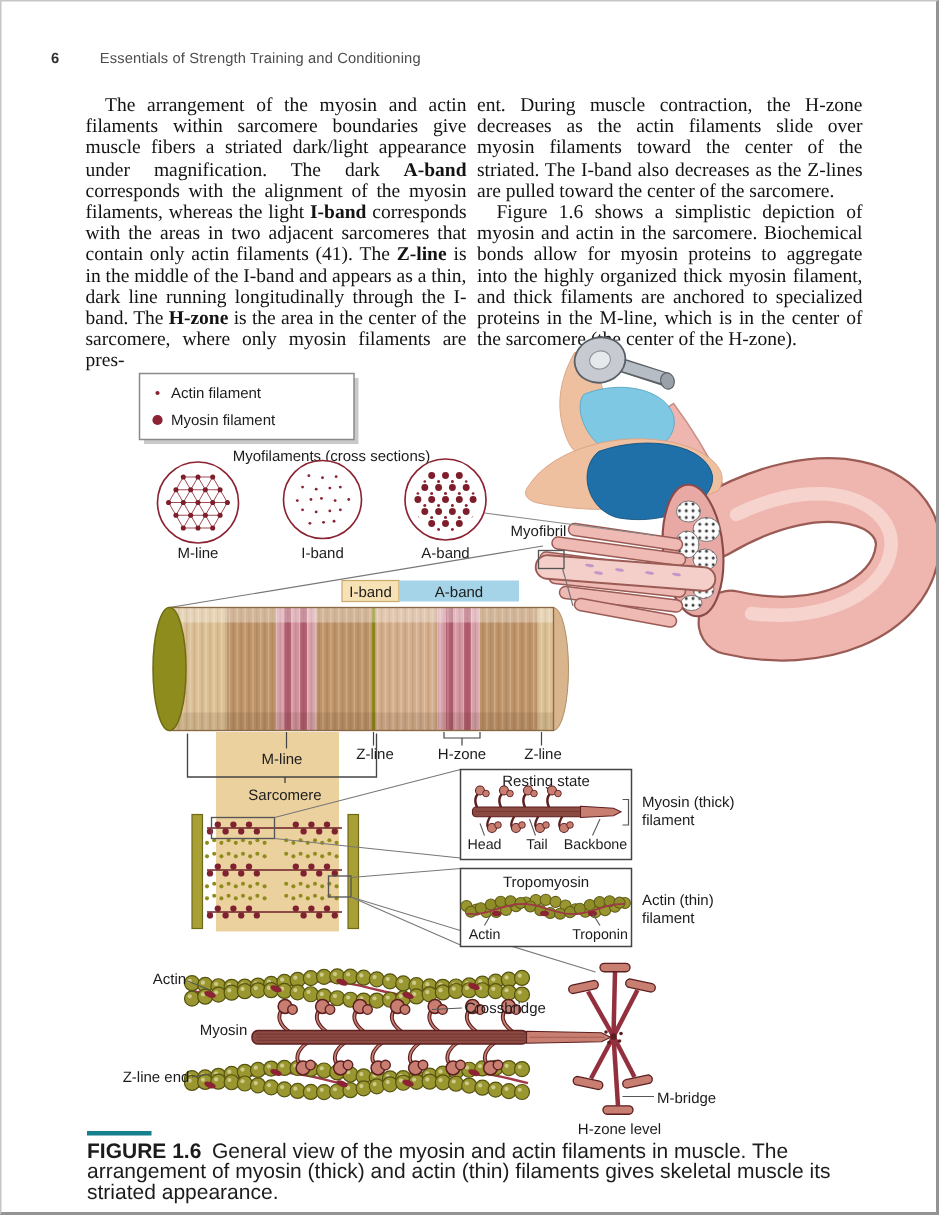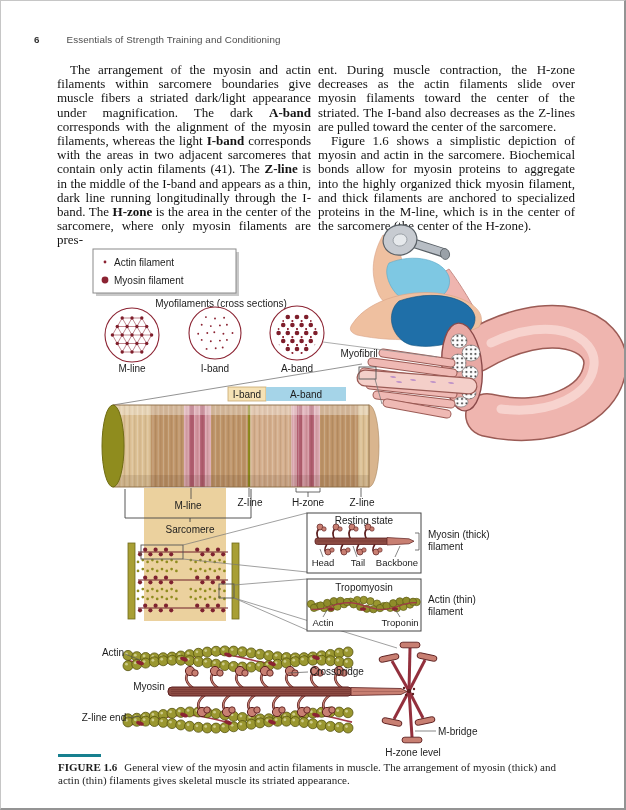--- a/index.html
+++ b/index.html
@@ -12,22 +12,22 @@
 .col{position:absolute;top:62px;font-size:13px;line-height:14.2px;text-align:justify;color:#131313}
 .col p{margin:0}
 .col-left{left:56px;width:254px}
 .col-right{left:317px;width:257px}
 .indent{text-indent:13px}
 .b{font-weight:700}
 svg.figure{position:absolute;left:0;top:222px}
 svg text{font-family:"Liberation Sans",sans-serif;font-size:10px;fill:#1c1c1c}
 svg text.t9{font-size:9.5px}
 .mid{text-anchor:middle}
-.caption{position:absolute;left:57px;top:753px;width:515px;font-family:Liberation Serif, serif;
-  font-size:11px;line-height:13.4px;color:#1c1c1c}
+.caption{position:absolute;left:57px;top:753px;width:515px;font-family:Liberation Sans, sans-serif;
+  font-size:14px;line-height:13.4px;color:#1c1c1c}
 .caption-rule{width:43px;height:3px;background:#17808F;margin-bottom:4px}
 .captag{font-weight:700;margin-right:7px}
 </style>
 </head>
 <body>
 
 <div class="page">
 
   <div class="header">
     <span class="pnum">6</span><span>Essentials of Strength Training and Conditioning</span>

